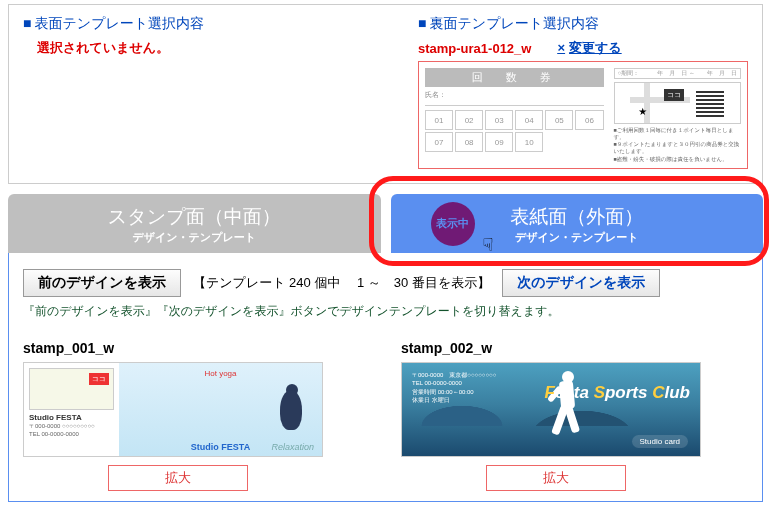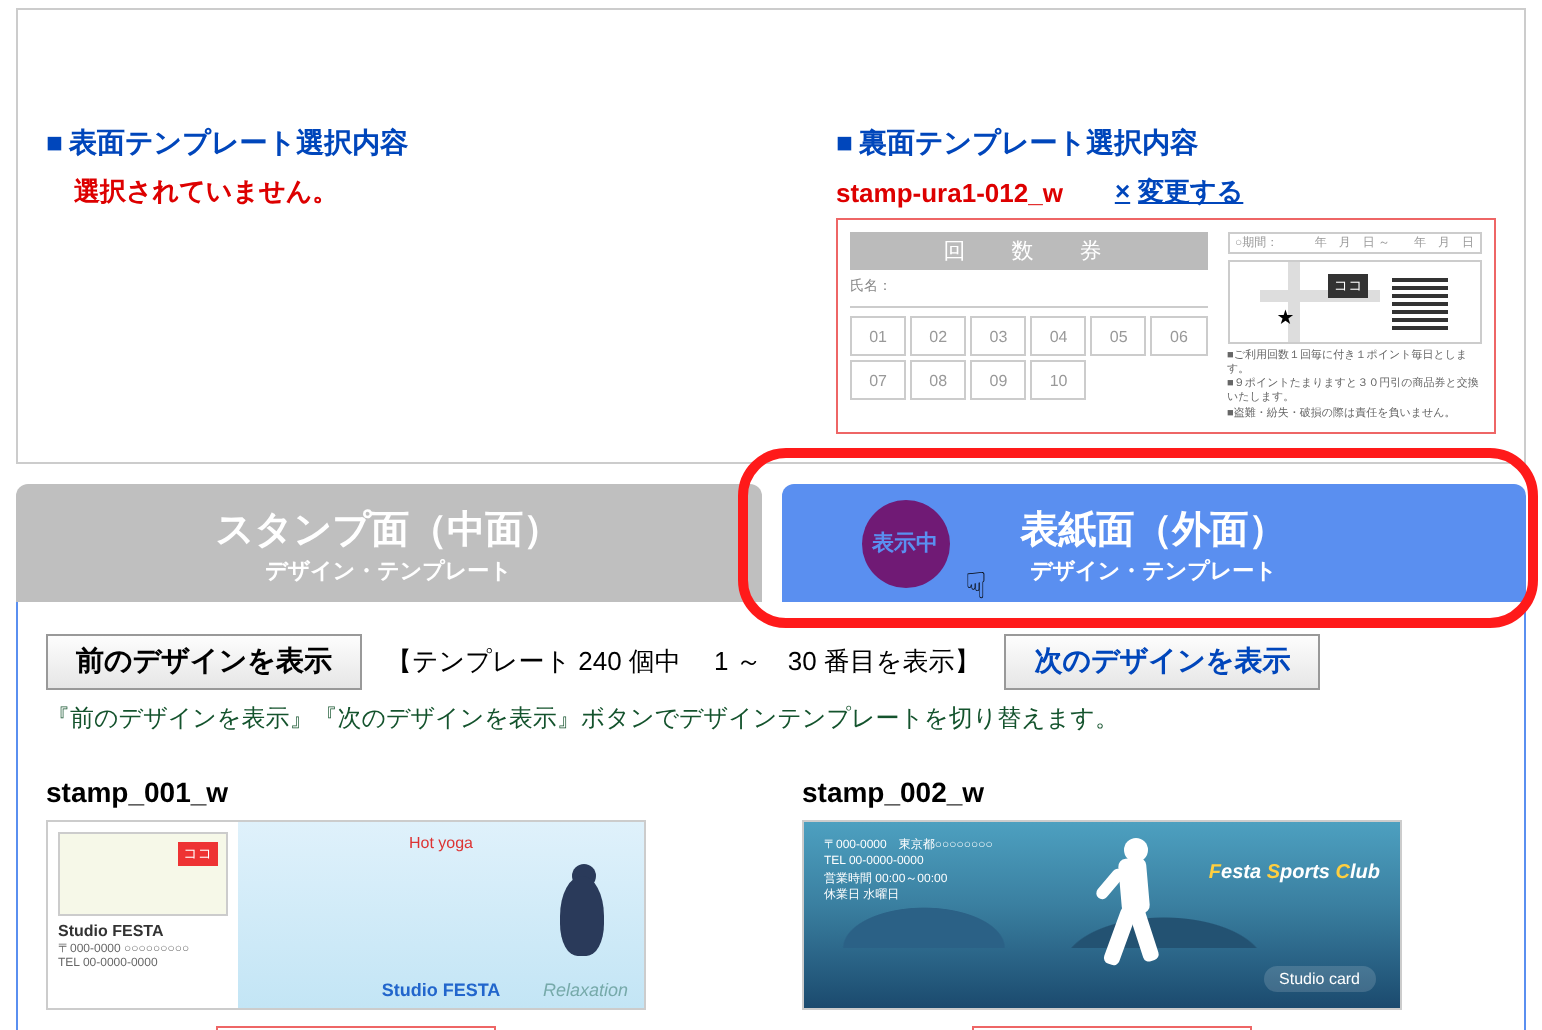--- a/index.html
+++ b/index.html
@@ -1,19 +1,19 @@
 <!DOCTYPE html>
 <html><head>
 <meta charset="utf-8">
 <style>
 * { box-sizing: border-box; margin: 0; padding: 0; }
 body { font-family: "Meiryo", "MS PGothic", sans-serif; font-size: 12px; background: #fff; width: 771px; }
 .top-panel { border: 1px solid #ccc; margin: 4px 8px 10px 8px; padding: 10px 14px 14px 14px; display: flex; gap: 120px; min-height: 170px; }
 .col { flex: 1; }
-.sec-title { color: #0046bb; font-weight: bold; font-size: 14px; margin-bottom: 6px; margin-top: 48px; }
+.sec-title { color: #0046bb; font-weight: normal; font-size: 14px; margin-bottom: 6px; }
 .sq { color: #0046bb; margin-right: 3px; }
 .not-selected { color: #d00; font-weight: bold; font-size: 13px; margin-left: 14px; }
 .sel-row { display: flex; align-items: center; gap: 26px; margin-bottom: 4px; }
 .sel-name { color: #d00; font-weight: bold; font-size: 13px; }
 .change-link { color: #0046bb; text-decoration: underline; font-size: 13px; cursor: pointer; font-weight: bold; }
 .change-x { text-decoration: underline; margin-right: 4px; }
 .preview { border: 1px solid #e66; padding: 6px; width: 330px; height: 108px; display: flex; gap: 10px; }
 .preview-left { flex: 1.4; }
 .pv-hdr { background: #bbb; color: #fff; text-align: center; font-size: 11px; letter-spacing: 6px; padding: 2px 0; margin-bottom: 3px; }
 .pv-lbl { font-size: 7px; color: #888; margin-bottom: 2px; }
@@ -29,21 +29,21 @@
 .mm-mark { position: absolute; right: 6px; top: 6px; background: #333; color: #fff; font-size: 7px; padding: 1px 3px; }
 .mm-star { position: absolute; left: 8px; bottom: 6px; font-size: 10px; }
 .mini-qr { width: 28px; height: 28px; background: repeating-linear-gradient(0deg,#333 0 2px,#fff 2px 4px), repeating-linear-gradient(90deg,#333 0 2px,transparent 2px 4px); }
 .pv-notes { font-size: 5.5px; color: #666; line-height: 1.3; }
 
 .tabs-wrap { position: relative; margin: 0 8px; }
 .tabs { display: flex; gap: 10px; }
 .tab { flex: 1; text-align: center; padding: 10px 0 8px 0; border-radius: 6px 6px 0 0; position: relative; }
 .tab-inactive { background: #bfbfbf; color: #fff; }
 .tab-active { background: #5a8ff0; color: #fff; }
-.tab-title { font-size: 19px; font-weight: bold; text-align: center; }
+.tab-title { font-size: 19px; font-weight: normal; text-align: center; }
 .tab-sub { font-size: 11px; font-weight: bold; }
 .badge { position: absolute; left: 40px; top: 50%; transform: translateY(-50%); width: 44px; height: 44px; border-radius: 50%; background: #701a75; color: #5a8ff0; display: flex; align-items: center; justify-content: center; font-size: 11px; font-weight: bold; }
 .cursor-icon { position: absolute; left: 92px; top: 40px; font-size: 18px; color: #000; }
 .highlight-ring { position: absolute; right: -6px; top: -18px; width: 400px; height: 90px; border: 5px solid #ff1a1a; border-radius: 24px; pointer-events: none; }
 
 .content { border: 1px solid #5a8ff0; border-top: none; margin: 0 8px 8px 8px; padding: 16px 14px 10px 14px; }
 .nav-row { display: flex; align-items: center; gap: 12px; margin-bottom: 6px; }
 .nav-btn { background: linear-gradient(#fdfdfd,#e6e6e6); border: 1px solid #999; padding: 4px 14px; font-size: 14px; font-weight: bold; cursor: pointer; }
 .nav-btn-next { color: #0046bb; }
 .count-text { font-size: 13px; }
@@ -62,21 +62,21 @@
 .sil-body { position: absolute; left: 16px; top: 6px; width: 22px; height: 40px; background: #2a3a5a; border-radius: 50% 50% 40% 40%; }
 .sil-head { position: absolute; left: 22px; top: 0; width: 12px; height: 12px; background: #2a3a5a; border-radius: 50%; }
 .t1m-relax { position: absolute; right: 8px; bottom: 4px; font-size: 9px; color: #7aa; font-style: italic; }
 .t1m-studio { position: absolute; left: 50%; transform: translateX(-50%); bottom: 4px; font-size: 9px; color: #2266cc; font-weight: bold; }
 .t1l-studio { font-weight: bold; font-size: 8px; }
 .t1l-small { font-size: 6px; color: #666; }
 
 .t2 { background: linear-gradient(180deg,#4da0c0 0%,#3a7fa0 45%,#1b4a6e 100%); position: relative; color: #fff; }
 .wave { position: absolute; left: 0; right: 0; bottom: 30px; height: 30px; background: radial-gradient(80px 40px at 60px 30px, #2b6186 50%, transparent 51%), radial-gradient(100px 50px at 180px 40px, #235272 50%, transparent 51%); }
 .t2-text { position: absolute; left: 10px; top: 8px; font-size: 6px; line-height: 1.4; }
-.t2-brand { position: absolute; right: 10px; top: 20px; font-size: 10px; font-weight: bold; font-style: italic; }
+.t2-brand { position: absolute; right: 10px; top: 20px; font-size: 17px; font-weight: bold; font-style: italic; }
 .t2-brand .cap { color: #ffcf3f; }
 .t2-point { position: absolute; right: 12px; bottom: 8px; font-size: 8px; background: rgba(255,255,255,0.15); padding: 2px 8px; border-radius: 8px; }
 .runner { position: absolute; right: 110px; top: 8px; width: 48px; height: 80px; }
 .r-head { position: absolute; left: 20px; top: 0; width: 12px; height: 12px; background: #fff; border-radius: 50%; }
 .r-body { position: absolute; left: 18px; top: 10px; width: 14px; height: 28px; background: #fff; border-radius: 4px; transform: rotate(-5deg); }
 .r-leg1 { position: absolute; left: 14px; top: 34px; width: 8px; height: 30px; background: #fff; transform: rotate(20deg); border-radius: 3px; }
 .r-leg2 { position: absolute; left: 26px; top: 34px; width: 8px; height: 28px; background: #fff; transform: rotate(-18deg); border-radius: 3px; }
 .r-arm { position: absolute; left: 10px; top: 14px; width: 6px; height: 18px; background: #fff; transform: rotate(40deg); border-radius: 3px; }
 
 .zoom-btn { display: block; margin: 8px auto 0 auto; width: 140px; text-align: center; border: 1px solid #e66; color: #d33; background: #fff; padding: 3px 0; font-size: 13px; cursor: pointer; }

